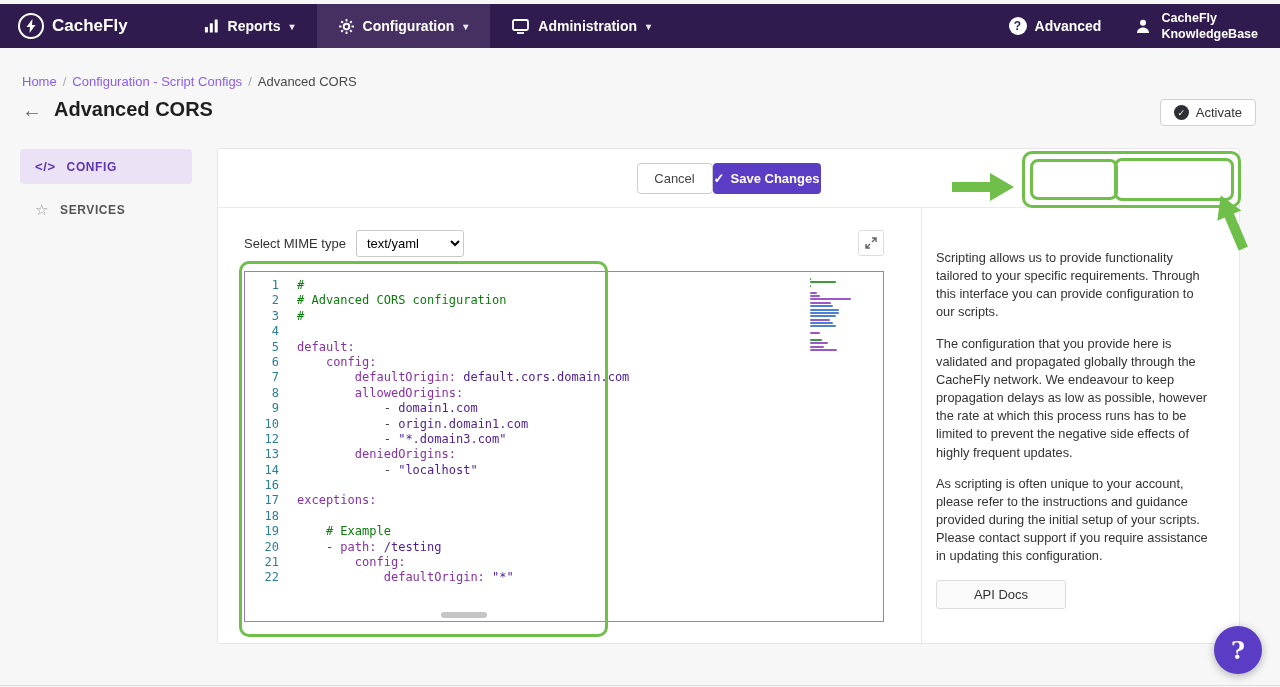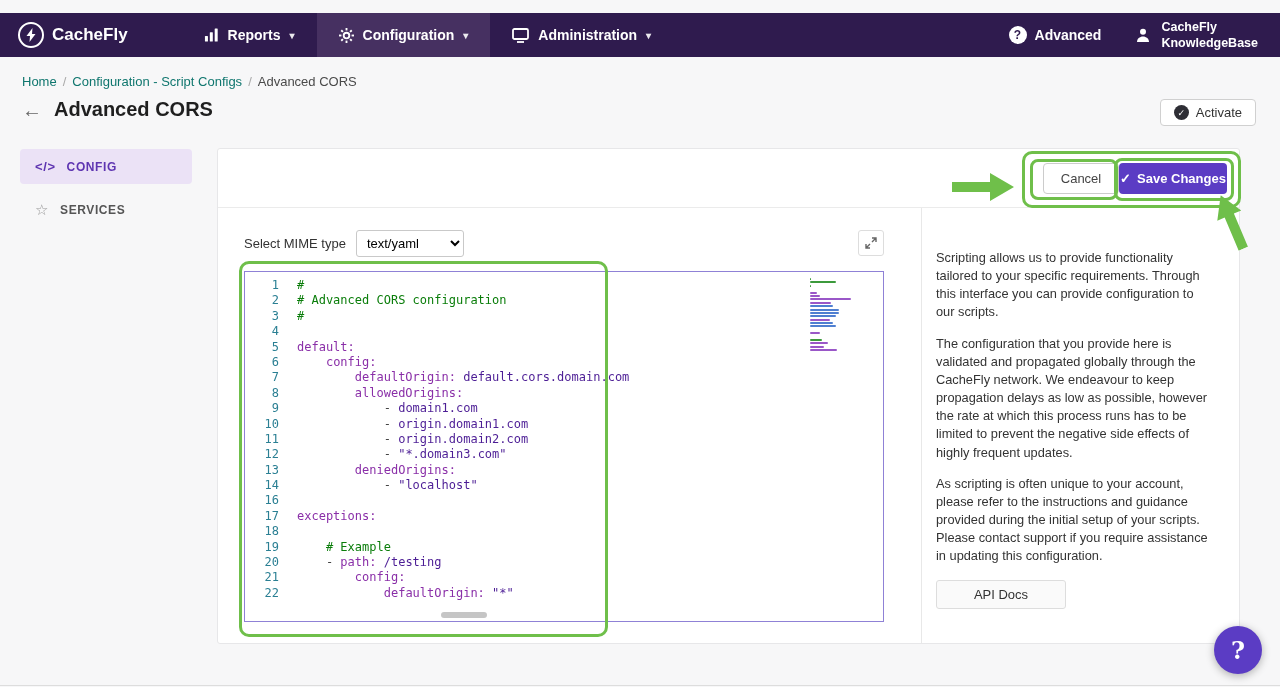--- a/index.html
+++ b/index.html
@@ -1,54 +1,54 @@
 <!DOCTYPE html>
 <html style="--navbar: #2f1b4e; --navactive: #463061; --primary: #5b3cc4; --annotation: #6fbf4a; --sidebar-active-bg: #ebe2f6; --sidebar-active-text: #5e35b1;"><head>
 <meta charset="utf-8">
 <style>
   *{margin:0;padding:0;box-sizing:border-box}
   html,body{width:1280px;height:687px}
   body{font-family:"Liberation Sans",sans-serif;background:#f7f7f8;position:relative;overflow:hidden;color:#333}
 
   
-  .navbar{position:absolute;top:13px;left:0;right:0;height:44px;background:var(--navbar,#2f1b4e);display:flex;color:#fff;z-index:10}
+  .navbar{position:absolute;top:4px;left:0;right:0;height:44px;background:var(--navbar,#2f1b4e);display:flex;color:#fff;z-index:10}
   .brand{display:flex;align-items:center;gap:8px;padding:0 18px;font-weight:700;font-size:17px;cursor:pointer;height:100%}
   .logo-circle{width:26px;height:26px;border:2px solid #fff;border-radius:50%;display:flex;align-items:center;justify-content:center}
   .nav-left{display:flex;height:100%;margin-left:36px}
   .nav-item{display:flex;align-items:center;gap:9px;padding:0 22px;font-size:14px;font-weight:600;cursor:pointer;height:100%}
   .nav-item.active{background:var(--navactive,#463061)}
   .nav-icon{display:flex;align-items:center}
   .chev{font-size:10px;opacity:.9}
   .nav-right{margin-left:auto;display:flex;align-items:center;height:100%}
   .support{display:flex;align-items:center;gap:8px;font-size:14px;font-weight:600;padding:0 20px;cursor:pointer;height:100%}
   .qcircle{width:18px;height:18px;background:#fff;color:var(--navbar,#2f1b4e);border-radius:50%;font-size:12px;font-weight:700;display:flex;align-items:center;justify-content:center}
   .account{display:flex;align-items:center;gap:10px;padding:0 22px 0 14px;cursor:pointer;height:100%}
   .account .lines{font-size:12.5px;font-weight:700;line-height:1.3}
 
   
   .breadcrumb{position:absolute;left:22px;top:74px;font-size:13px;color:#8a8a8a}
-  .crumb{color:#0f766e;cursor:pointer}
+  .crumb{color:#8b5cf6;cursor:pointer}
   .crumb.last{color:#4a4a4a;cursor:default}
   .sep{margin:0 6px;color:#aaa}
   .title-row{position:absolute;left:22px;top:98px;display:flex;align-items:center;gap:12px}
   .back-arrow{font-size:20px;color:#666;cursor:pointer;line-height:1}
   .page-title{font-size:20px;font-weight:700;color:#1f1f1f}
   .btn-activate{position:absolute;right:24px;top:99px;display:flex;align-items:center;gap:7px;padding:5px 13px;background:#fff;border:1px solid #d0d0d0;border-radius:4px;font-size:13px;color:#333;cursor:pointer}
   .circle-check{width:15px;height:15px;background:#2e2e35;color:#fff;border-radius:50%;font-size:9px;display:flex;align-items:center;justify-content:center}
 
   
   .sidebar{position:absolute;left:20px;top:149px;width:172px}
   .side-item{display:flex;align-items:center;gap:11px;padding:10px 15px;font-size:12px;font-weight:700;letter-spacing:.6px;color:#555;border-radius:4px;margin-bottom:7px;cursor:pointer}
   .side-item.active{background:var(--sidebar-active-bg,#ebe2f6);color:var(--sidebar-active-text,#5e35b1)}
   .side-icon{font-size:13px;font-weight:700}
   .side-item:not(.active) .side-icon{color:#999;font-size:15px;font-weight:400}
 
   
   .card{position:absolute;left:217px;top:148px;width:1023px;height:496px;background:#fff;border:1px solid #e7e7e9;border-radius:3px}
-  .card-header{height:59px;border-bottom:1px solid #ebebeb;display:flex;align-items:center;justify-content:flex-end;padding:0 12px}
+  .card-header{height:59px;border-bottom:1px solid #ebebeb;display:flex;align-items:center;justify-content:center;padding:0 12px}
   .btn-cancel{width:76px;height:31px;font-size:13px;color:#444;background:#fff;border:1px solid #ccc;border-radius:4px;cursor:pointer;font-family:inherit}
   .btn-save{width:108px;height:31px;font-size:13px;color:#fff;background:var(--primary,#5b3cc4);border:none;border-radius:4px;font-weight:600;display:flex;gap:6px;align-items:center;justify-content:center;cursor:pointer;font-family:inherit}
   .card-body{position:relative;height:435px}
   .vdivider{position:absolute;left:703px;top:0;bottom:0;border-left:1px solid #e8e8e8}
 
   
   .editor-col{position:absolute;left:26px;top:0;width:640px}
   .mime-row{display:flex;align-items:center;gap:10px;margin-top:22px;font-size:13px;color:#333}
   .mime-row select{padding:4px 6px;font-size:13px;border:1px solid #c9c9c9;border-radius:3px;background:#fff;min-width:108px;font-family:inherit}
   .expand-btn{position:absolute;right:0;top:22px;width:26px;height:26px;border:1px solid #ddd;border-radius:3px;background:#fff;display:flex;align-items:center;justify-content:center;cursor:pointer}
@@ -210,21 +210,20 @@
             <div class="code-line"><span class="ln">1</span><span class="code-text"><span class="tok-comment">#</span></span></div>
             <div class="code-line"><span class="ln">2</span><span class="code-text"><span class="tok-comment"># Advanced CORS configuration</span></span></div>
             <div class="code-line"><span class="ln">3</span><span class="code-text"><span class="tok-comment">#</span></span></div>
             <div class="code-line"><span class="ln">4</span><span class="code-text"></span></div>
             <div class="code-line"><span class="ln">5</span><span class="code-text"><span class="tok-key">default:</span></span></div>
             <div class="code-line"><span class="ln">6</span><span class="code-text"><span class="tok-plain">    </span><span class="tok-key">config:</span></span></div>
             <div class="code-line"><span class="ln">7</span><span class="code-text"><span class="tok-plain">        </span><span class="tok-key">defaultOrigin:</span><span class="tok-value"> default.cors.domain.com</span></span></div>
             <div class="code-line"><span class="ln">8</span><span class="code-text"><span class="tok-plain">        </span><span class="tok-key">allowedOrigins:</span></span></div>
             <div class="code-line"><span class="ln">9</span><span class="code-text"><span class="tok-plain">            - </span><span class="tok-value">domain1.com</span></span></div>
             <div class="code-line"><span class="ln">10</span><span class="code-text"><span class="tok-plain">            - </span><span class="tok-value">origin.domain1.com</span></span></div>
-            <div class="code-line"><span class="ln">11</span><span class="code-text"><span class="tok-plain">            - </span><span class="tok-value">origin.domain2.com</span></span></div>
             <div class="code-line"><span class="ln">12</span><span class="code-text"><span class="tok-plain">            - </span><span class="tok-value">"*.domain3.com"</span></span></div>
             <div class="code-line"><span class="ln">13</span><span class="code-text"><span class="tok-plain">        </span><span class="tok-key">deniedOrigins:</span></span></div>
             <div class="code-line"><span class="ln">14</span><span class="code-text"><span class="tok-plain">            - </span><span class="tok-value">"localhost"</span></span></div>
             <div class="code-line"><span class="ln">16</span><span class="code-text"></span></div>
             <div class="code-line"><span class="ln">17</span><span class="code-text"><span class="tok-key">exceptions:</span></span></div>
             <div class="code-line"><span class="ln">18</span><span class="code-text"></span></div>
             <div class="code-line"><span class="ln">19</span><span class="code-text"><span class="tok-plain">    </span><span class="tok-comment"># Example</span></span></div>
             <div class="code-line"><span class="ln">20</span><span class="code-text"><span class="tok-plain">    - </span><span class="tok-key">path:</span><span class="tok-value"> /testing</span></span></div>
             <div class="code-line"><span class="ln">21</span><span class="code-text"><span class="tok-plain">        </span><span class="tok-key">config:</span></span></div>
             <div class="code-line"><span class="ln">22</span><span class="code-text"><span class="tok-plain">            </span><span class="tok-key">defaultOrigin:</span><span class="tok-value"> "*"</span></span></div>

